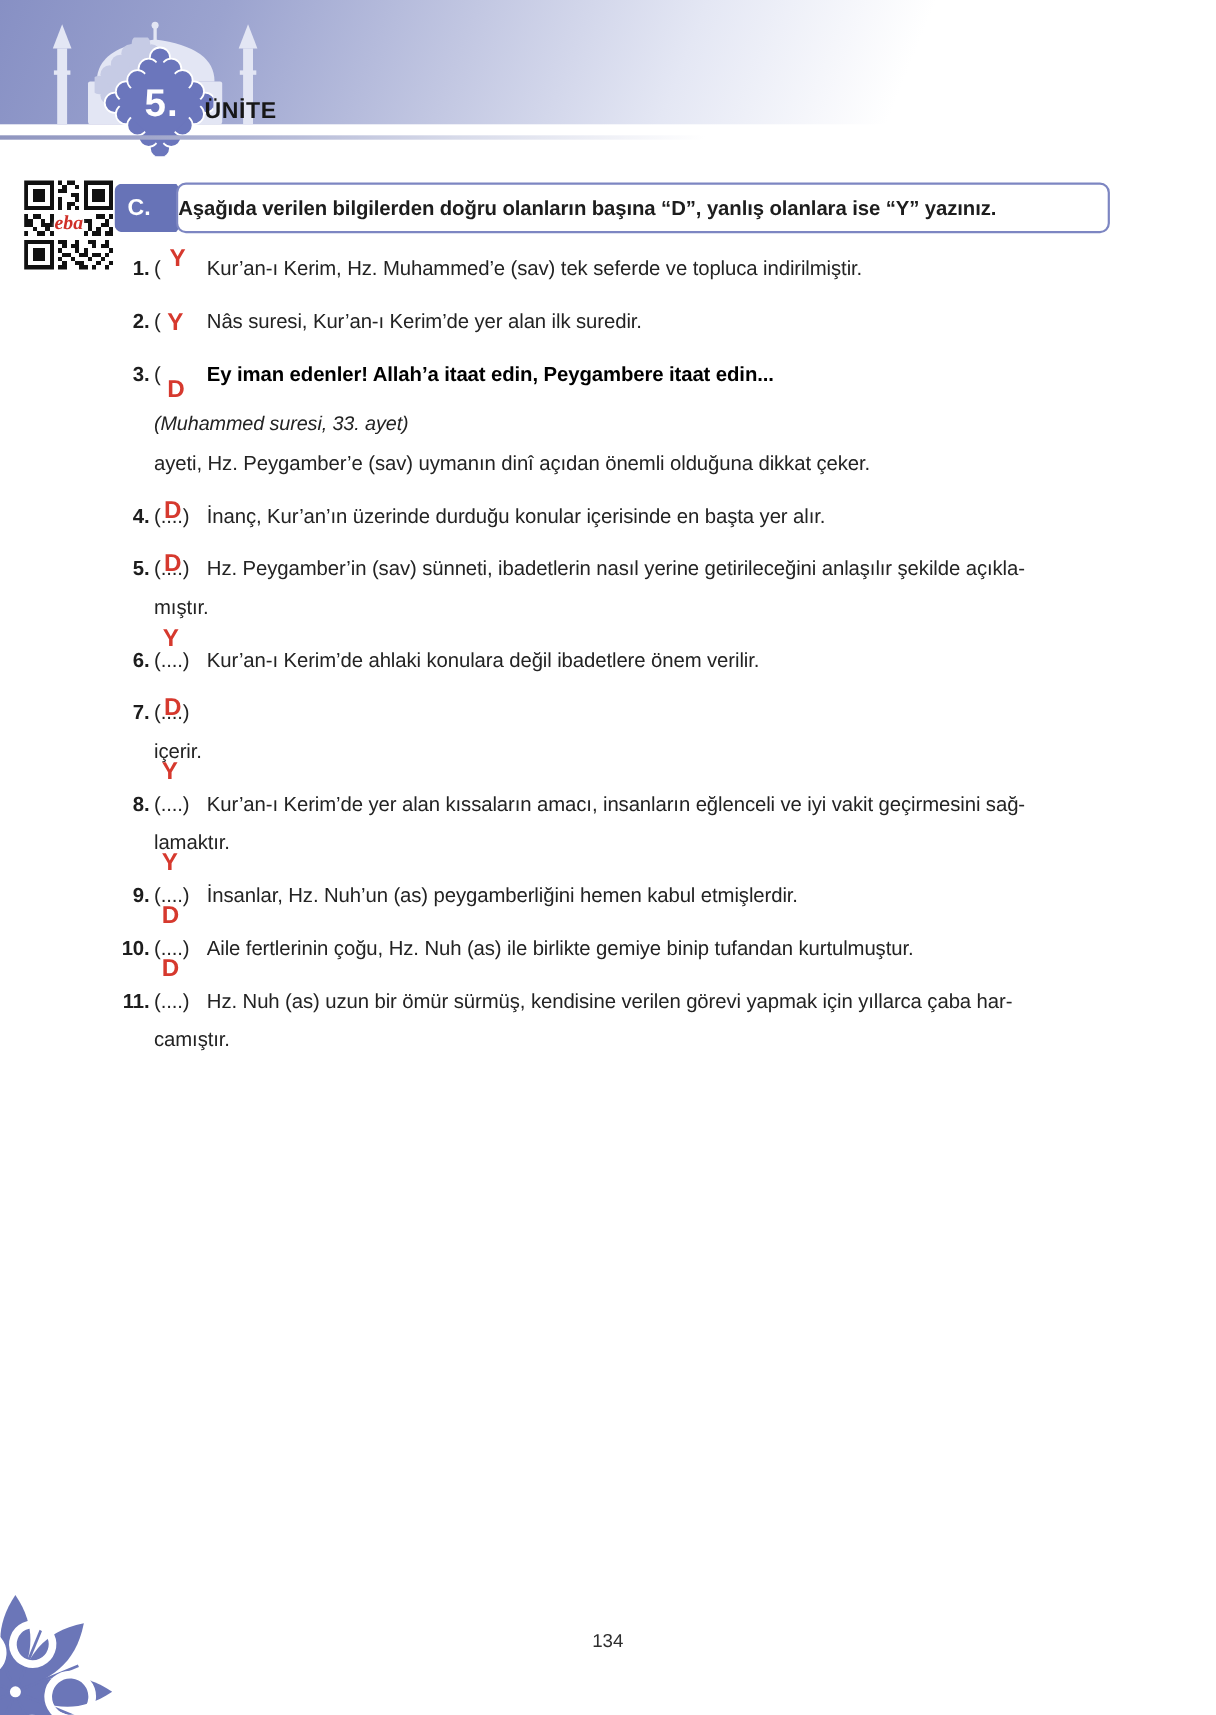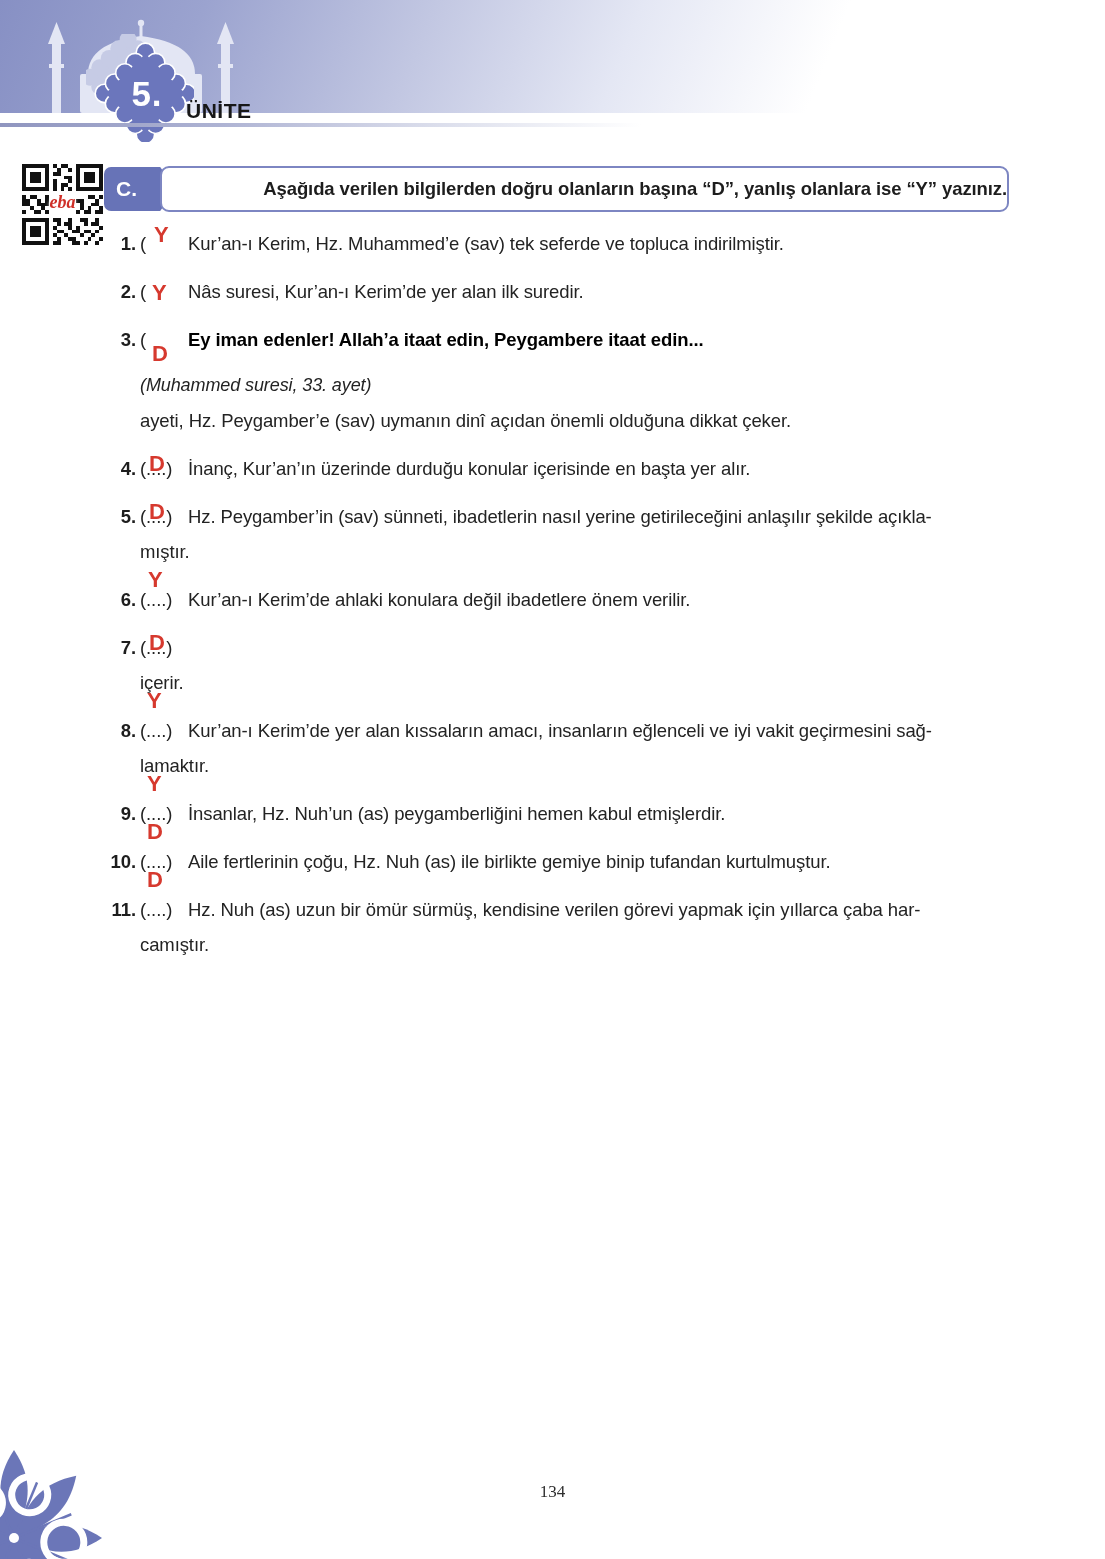--- a/index.html
+++ b/index.html
@@ -18,42 +18,42 @@
     background:linear-gradient(to right,#8f95bf 0%,#aeb3d3 20%,#d8dbea 38%,#ffffff 58%);
   }
   .mosque { position:absolute; left:25px; top:16px; width:235px; height:97px; }
   .unit-motif { position:absolute; left:86px; top:34px; width:108px; height:108px; }
   .unit-num {
     position:absolute; left:116px; top:74px; width:62px; text-align:center;
     font-size:35px; font-weight:bold; color:#ffffff; letter-spacing:1px;
   }
   .unit-title {
     position:absolute; left:186px; top:89px; font-size:21px; font-weight:bold;
-    color:#171717; letter-spacing:0.5px;margin-top:10px;
+    color:#171717; letter-spacing:0.5px;
   }
   
   .qr { position:absolute; left:22px; top:164px; width:81px; height:81px; }
   .qr-label {
     position:absolute; left:22px; top:192px; width:81px; text-align:center;
     font-family:"Liberation Serif", serif; font-style:italic; font-weight:bold;
     font-size:18px; color:#cf2f28;
     text-shadow:0 0 2px #ffffff,0 0 3px #ffffff,0 0 4px #ffffff;
   }
   
   .sec-tag {
     position:absolute; left:104px; top:167px; width:60px; height:44px;
     background:#6773b7; border-radius:7px;
     clip-path:polygon(0 0,78% 0,100% 50%,78% 100%,0 100%);
     display:flex; align-items:center; padding-left:12px;
     font-size:21px; font-weight:bold; color:#ffffff;
   }
   .inst-box {
     position:absolute; left:160px; top:166px; width:845px; height:42px;
     background:#ffffff; border:2px solid #7d86c2; border-radius:9px;
-    display:flex; align-items:center; justify-content:flex-end;
+    display:flex; align-items:center; justify-content:flex-start;
     font-size:18.5px; font-weight:bold; color:#1d1d1d; letter-spacing:-0.1px;
   }
   
   .items { position:absolute; left:140px; top:226px; width:868px; font-size:18.5px; line-height:35px; letter-spacing:-0.1px; }
   .item { position:relative; margin-bottom:13px; }
   .item p { margin:0; }
   .num {
     position:absolute; left:-38px; top:0; width:34px; text-align:right;
     font-weight:bold; color:#1d1d1d;
   }
@@ -70,21 +70,21 @@
   .txt { color:#232323; }
   .txt.bold { font-weight:bold; color:#000000; }
   .ayet-source {
     font-style:italic; font-size:18px; margin-top:11px; color:#232323;
   }
   .item-after { margin-top:11px; }
   
   .flower { position:absolute; left:-86px; top:1438px; width:200px; height:200px; }
   .page-num {
     position:absolute; left:0; top:1482px; width:1105px; text-align:center;
-    font-size:17px; color:#2e2e2e;font-family:Liberation Serif, serif;
+    font-size:17px; color:#2e2e2e;
   }
 </style>
 </head>
 <body>
 
 <div class="page">
 
   <div class="band">
     <svg class="mosque" viewBox="0 0 235 97">
       <g fill="#e3e6f4">

